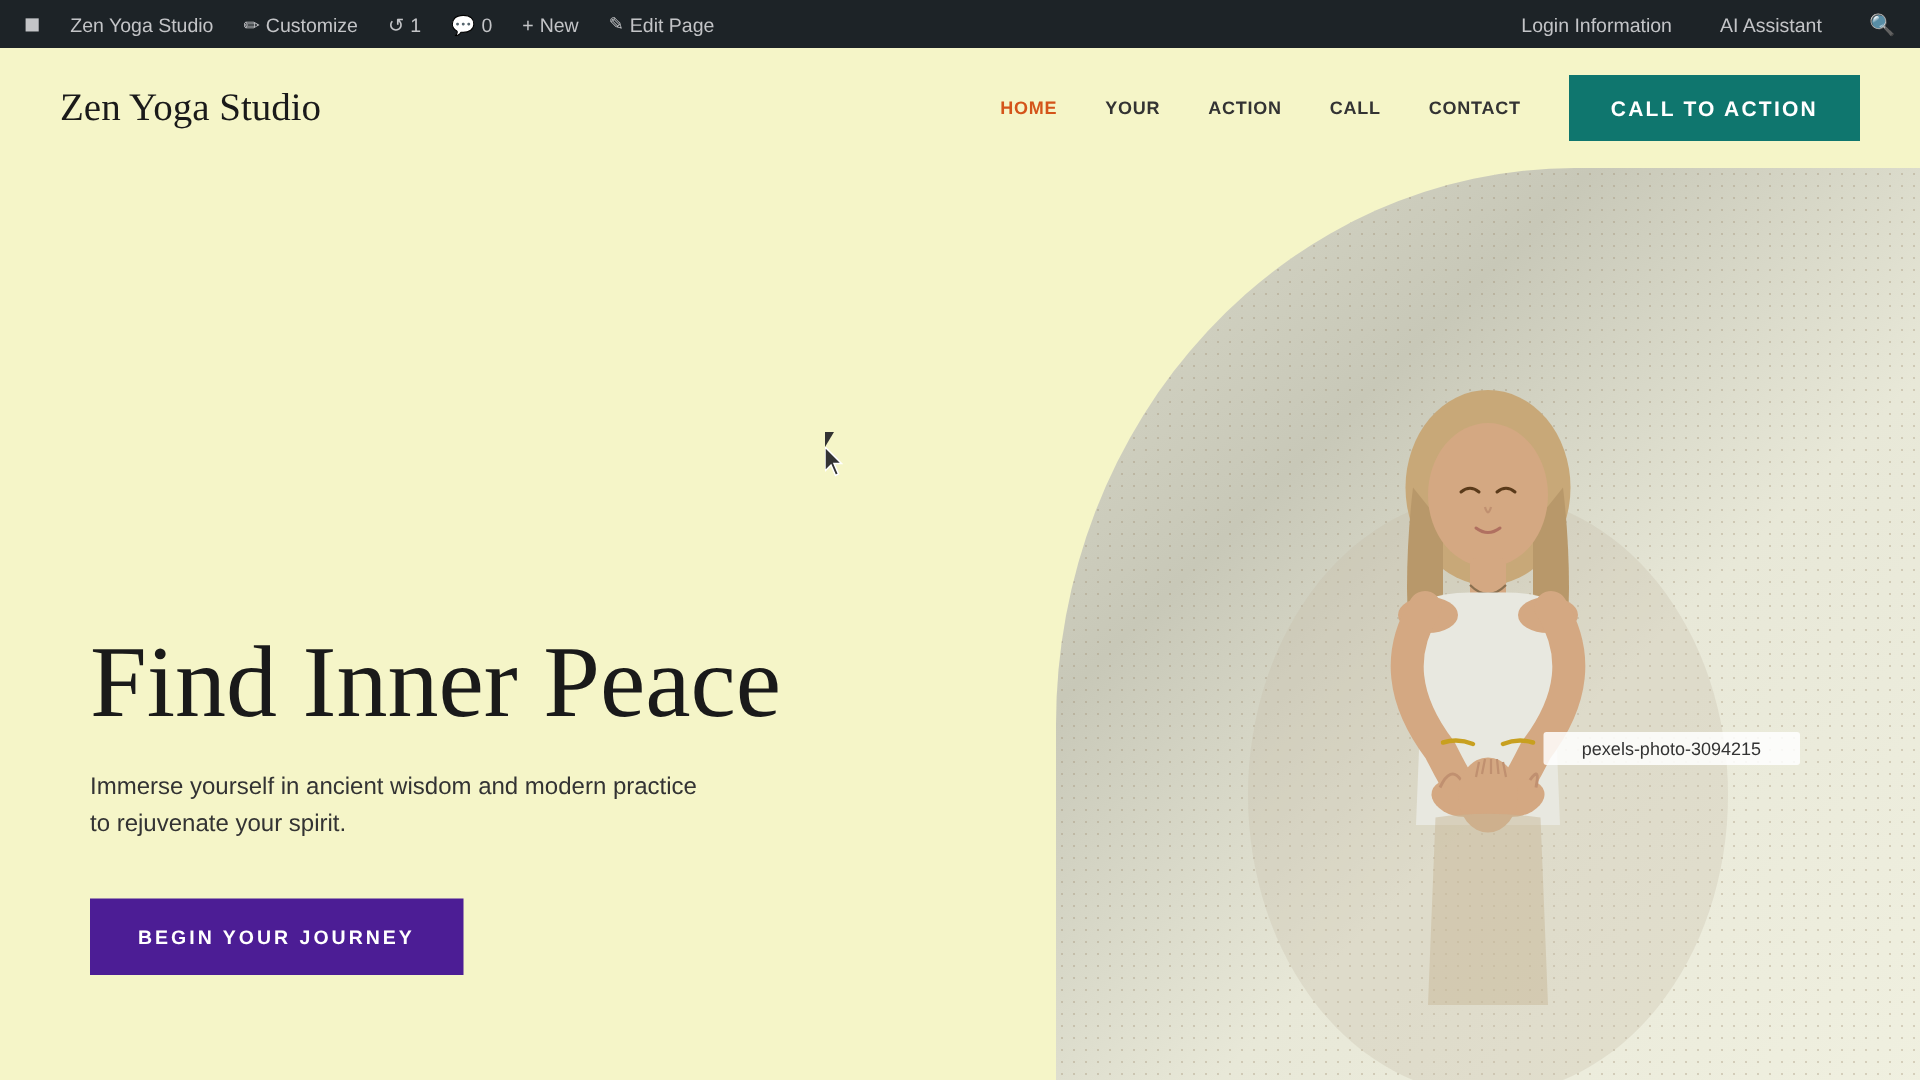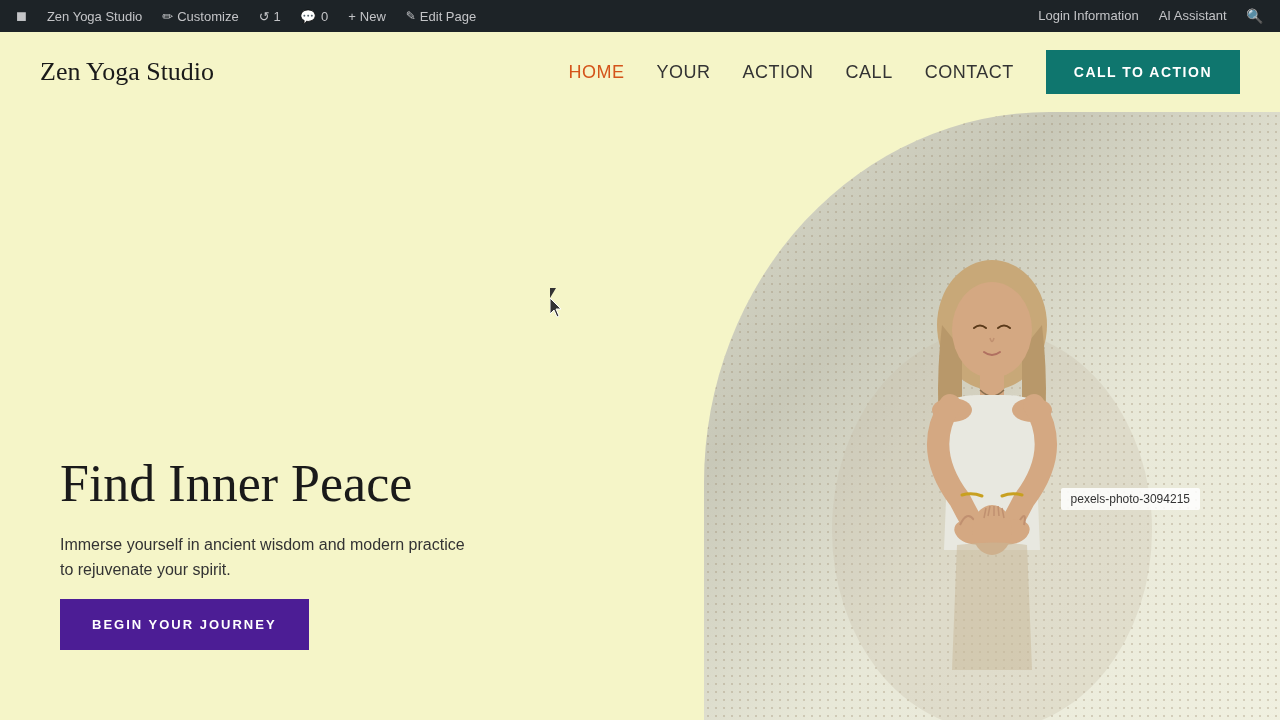--- a/index.html
+++ b/index.html
@@ -23,21 +23,22 @@
       gap: 4px;
       padding: 0 8px;
       color: #c3c4c7;
       cursor: pointer;
       height: 100%;
       white-space: nowrap;
     }
     .admin-bar-right {
       margin-left: auto;
       display: flex;
-      gap: 4px;
+      align-items: center;
+      gap: 16px;
     }
     .admin-bar-right .admin-bar-item { color: #c3c4c7; }
 
     
     #site-header {
       background: #f5f5c8;
       padding: 18px 40px;
       display: flex;
       align-items: center;
       justify-content: space-between;
@@ -48,25 +49,25 @@
       font-size: 26px;
       color: #1a1a1a;
       font-weight: normal;
     }
     #site-nav {
       display: flex;
       align-items: center;
       gap: 32px;
     }
     .nav-item {
-      font-size: 18px;
+      font-size: 12px;
       color: #333;
       cursor: pointer;
       text-decoration: none;
-      font-weight: 400;
+      font-weight: 700;
       letter-spacing: 0.5px;
     }
     .nav-item.active { color: #d4541a; }
     .nav-cta {
       background: #0f766e;
       color: #fff;
       padding: 14px 28px;
       font-size: 14px;
       font-weight: 700;
       letter-spacing: 1.5px;
@@ -85,31 +86,31 @@
     }
     #hero-left {
       flex: 0 0 55%;
       display: flex;
       flex-direction: column;
       justify-content: flex-end;
       padding: 0 60px 80px 60px;
     }
     #hero-title {
       font-family: Georgia, serif;
-      font-size: 52px;
+      font-size: 68px;
       color: #1a1a1a;
       line-height: 1.1;
       margin-bottom: 20px;
       font-weight: normal;
     }
     #hero-subtitle {
       font-size: 16px;
       color: #333;
       line-height: 1.6;
-      margin-bottom: 16px;
+      margin-bottom: 36px;
       max-width: 420px;
     }
     #hero-cta {
       background: #4c1d95;
       color: #fff;
       padding: 18px 32px;
       font-size: 13px;
       font-weight: 700;
       letter-spacing: 2px;
       cursor: pointer;
@@ -128,21 +129,21 @@
       height: 100%;
       background: linear-gradient(135deg, #d8d8c8 0%, #c8c8b8 30%, #e8e8d8 60%, #f0f0e0 100%);
       position: relative;
       border-radius: 60% 0 0 0;
     }
     .photo-label {
       position: absolute;
       bottom: 220px;
       right: 80px;
       background: rgba(255,255,255,0.85);
-      padding: 4px 10px;
+      padding: 4px 26px;
       font-size: 12px;
       color: #333;
       border-radius: 2px;
     }
 
     
     .person-svg {
       position: absolute;
       bottom: 0;
       left: 50%;

